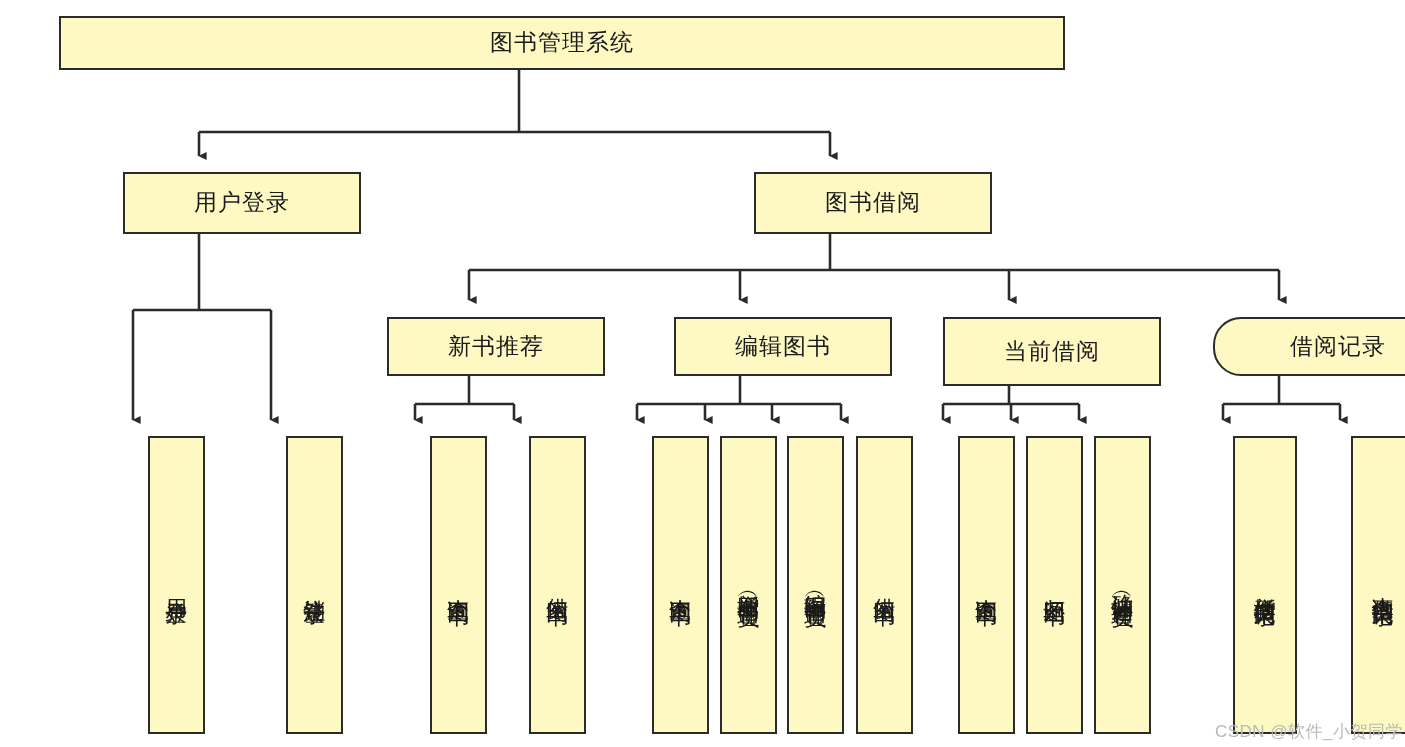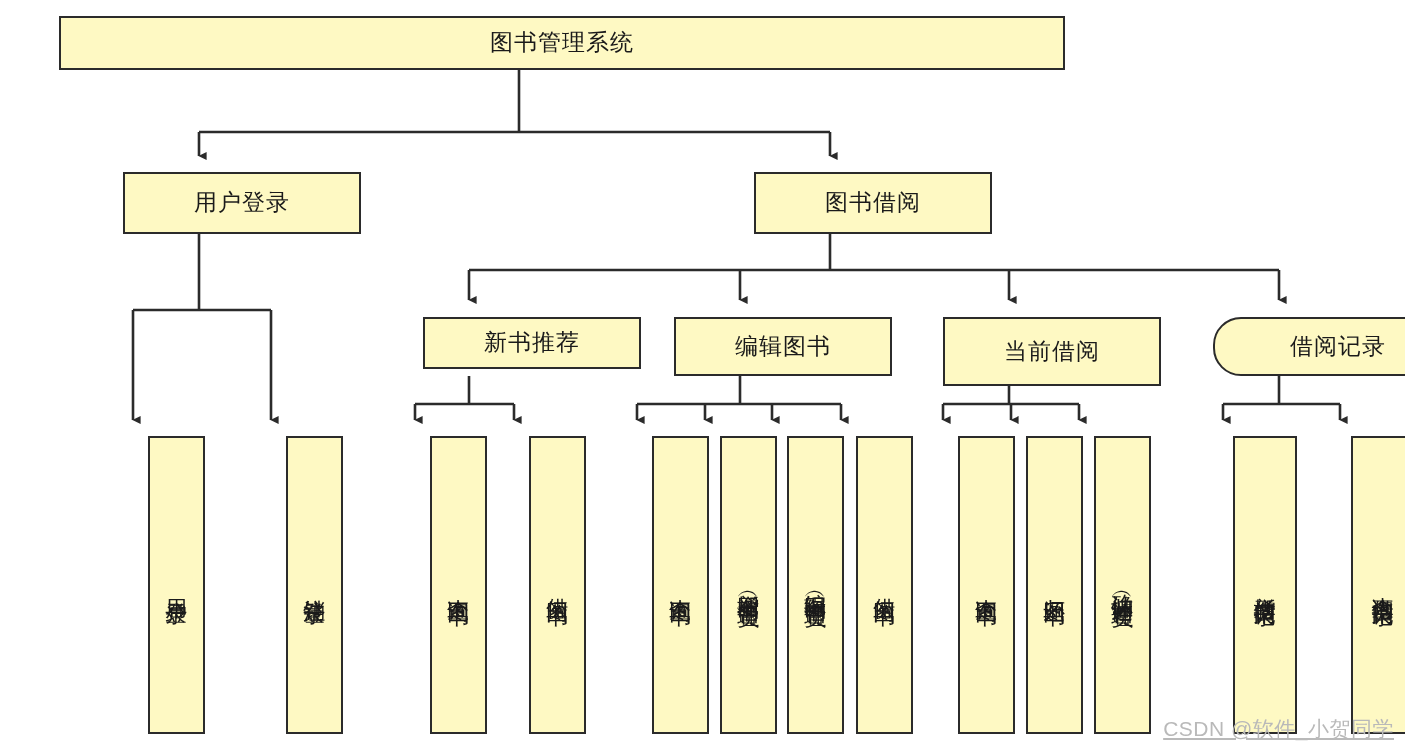--- a/index.html
+++ b/index.html
@@ -54,28 +54,27 @@
     display: block;
     text-align: center;
     white-space: nowrap;
   }
   .node-box.vertical .node-label {
     writing-mode: vertical-rl;
     text-orientation: upright;
   }
   #watermark {
     position: absolute;
-    right: 11px;
+    right: 2px;
     bottom: 4px;
-    font-size: 21px;
+    font-size: 17px;
     color: #b9b9b9;
     letter-spacing: 0.5px;
     white-space: nowrap;
     pointer-events: none;
-    text-decoration: underline;
   }
 </style>
 </head>
 <body>
 
 <div id="diagram-root">
 
   <svg id="tree-svg" viewBox="0 0 1405 747" xmlns="http://www.w3.org/2000/svg">
     <defs>
       <marker id="arrowhead" markerWidth="9" markerHeight="9" refX="4.5" refY="7.6" orient="auto" markerUnits="userSpaceOnUse">
@@ -132,21 +131,21 @@
   </div>
 
   <div class="node-box horizontal" style="left:80px; top:172px; width:238px; height:62px;">
     <span class="node-label">用户登录</span>
   </div>
 
   <div class="node-box horizontal" style="left:711px; top:172px; width:238px; height:62px;">
     <span class="node-label">图书借阅</span>
   </div>
 
-  <div class="node-box horizontal" style="left:380px; top:317px; width:218px; height:52px;">
+  <div class="node-box horizontal" style="left:344px; top:317px; width:218px; height:59px;">
     <span class="node-label">新书推荐</span>
   </div>
 
   <div class="node-box horizontal" style="left:631px; top:317px; width:218px; height:59px;">
     <span class="node-label">编辑图书</span>
   </div>
 
   <div class="node-box horizontal" style="left:900px; top:317px; width:218px; height:69px;">
     <span class="node-label">当前借阅</span>
   </div>

